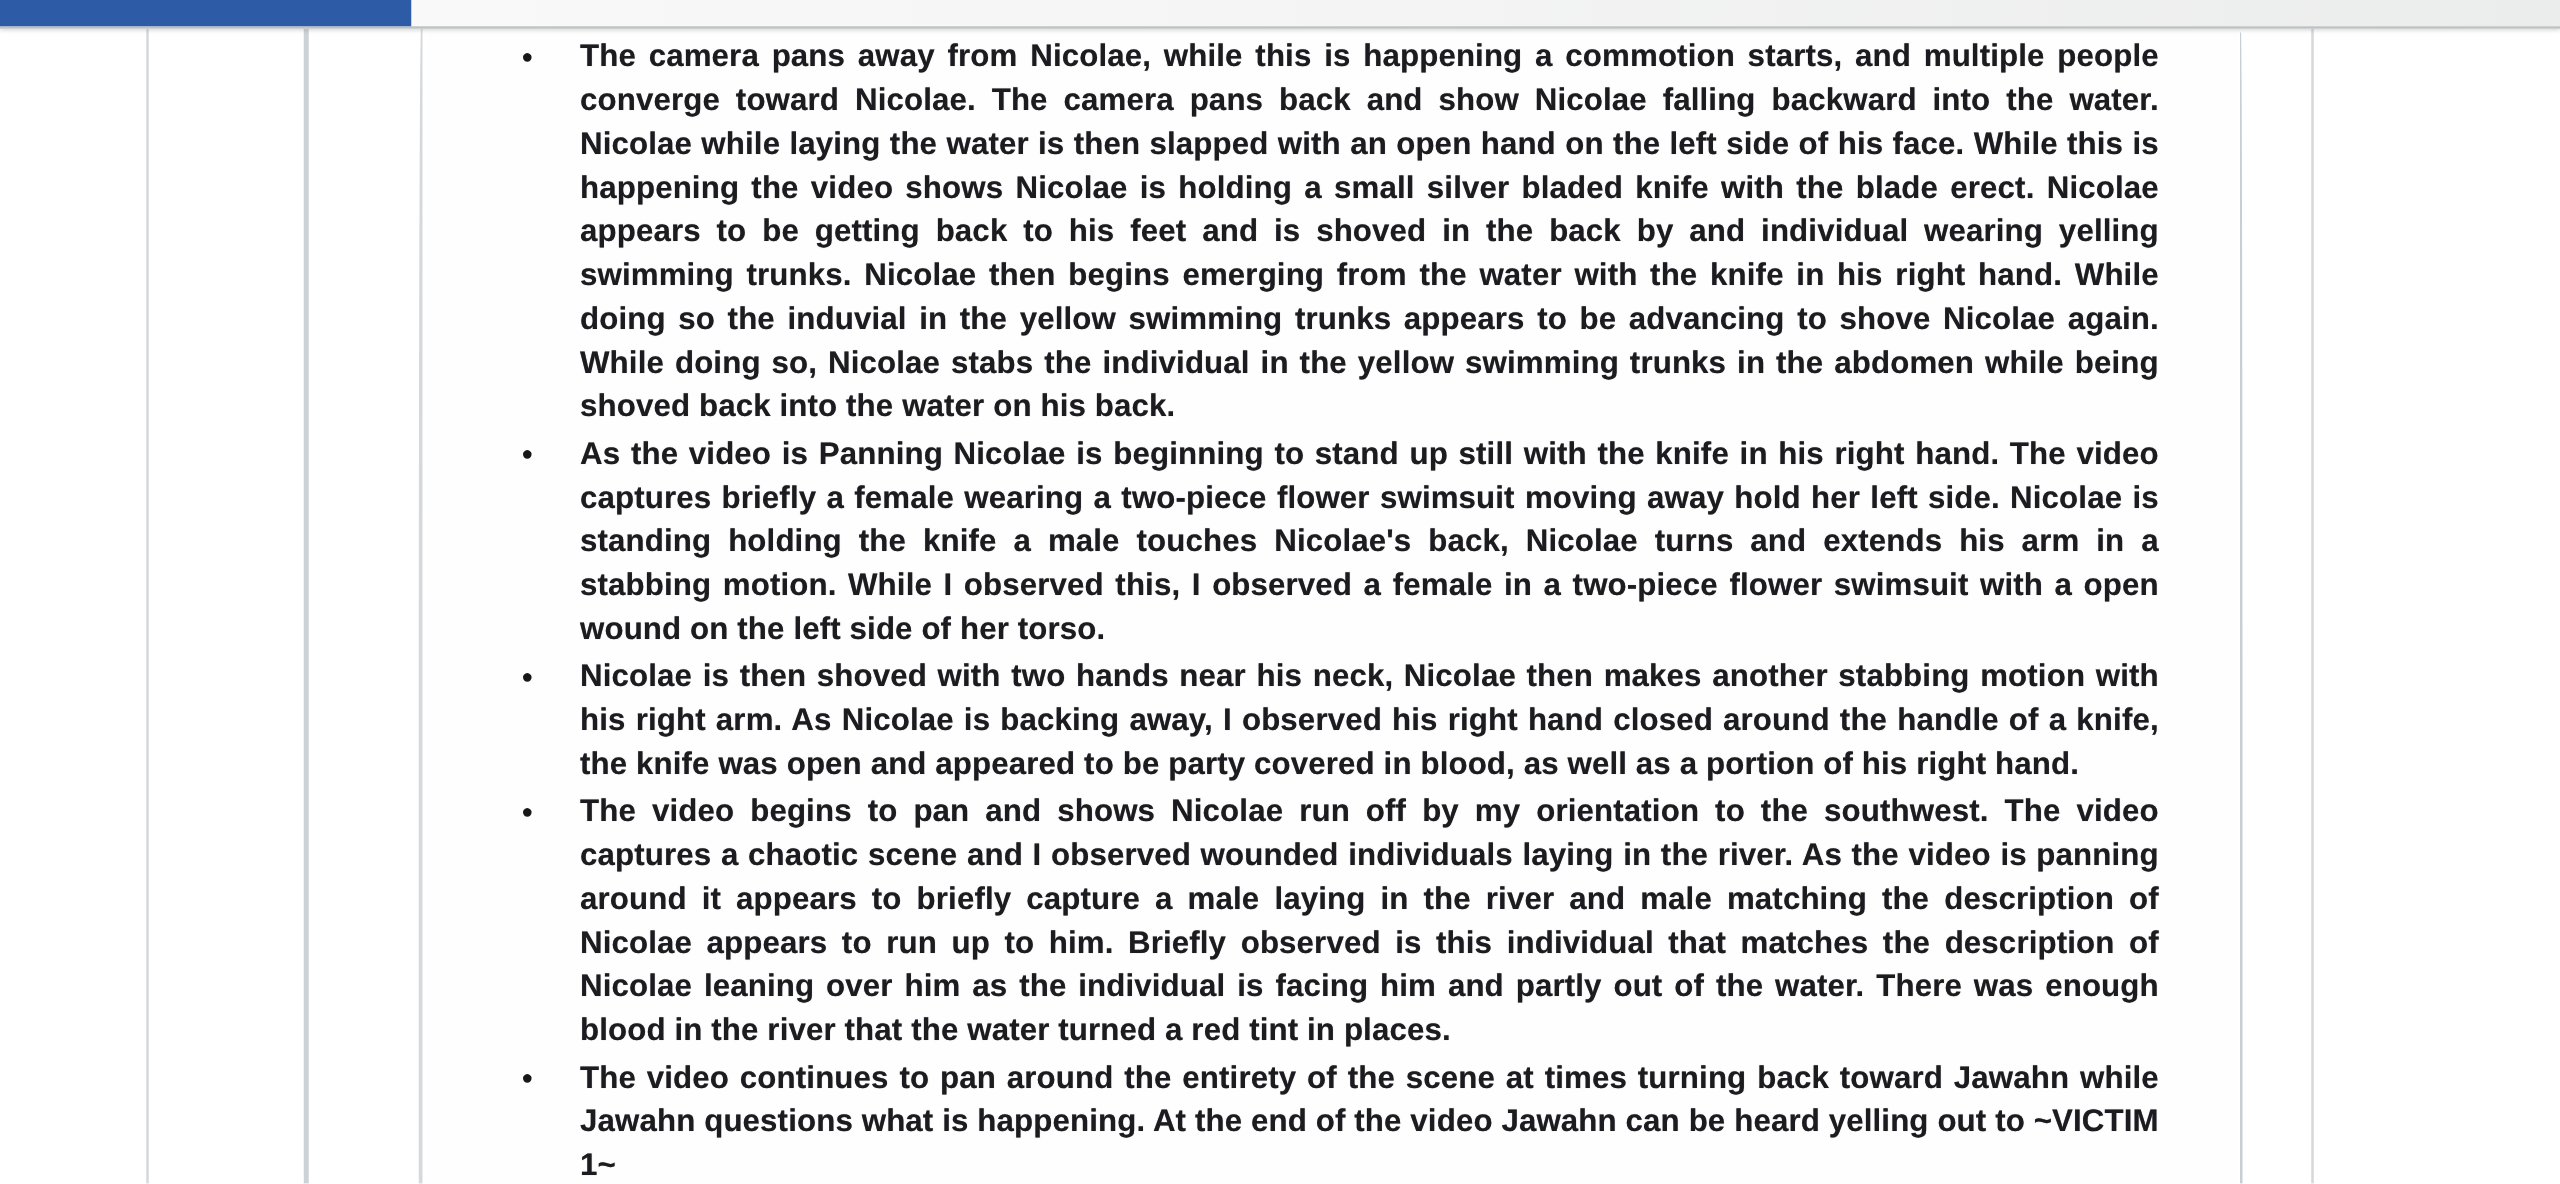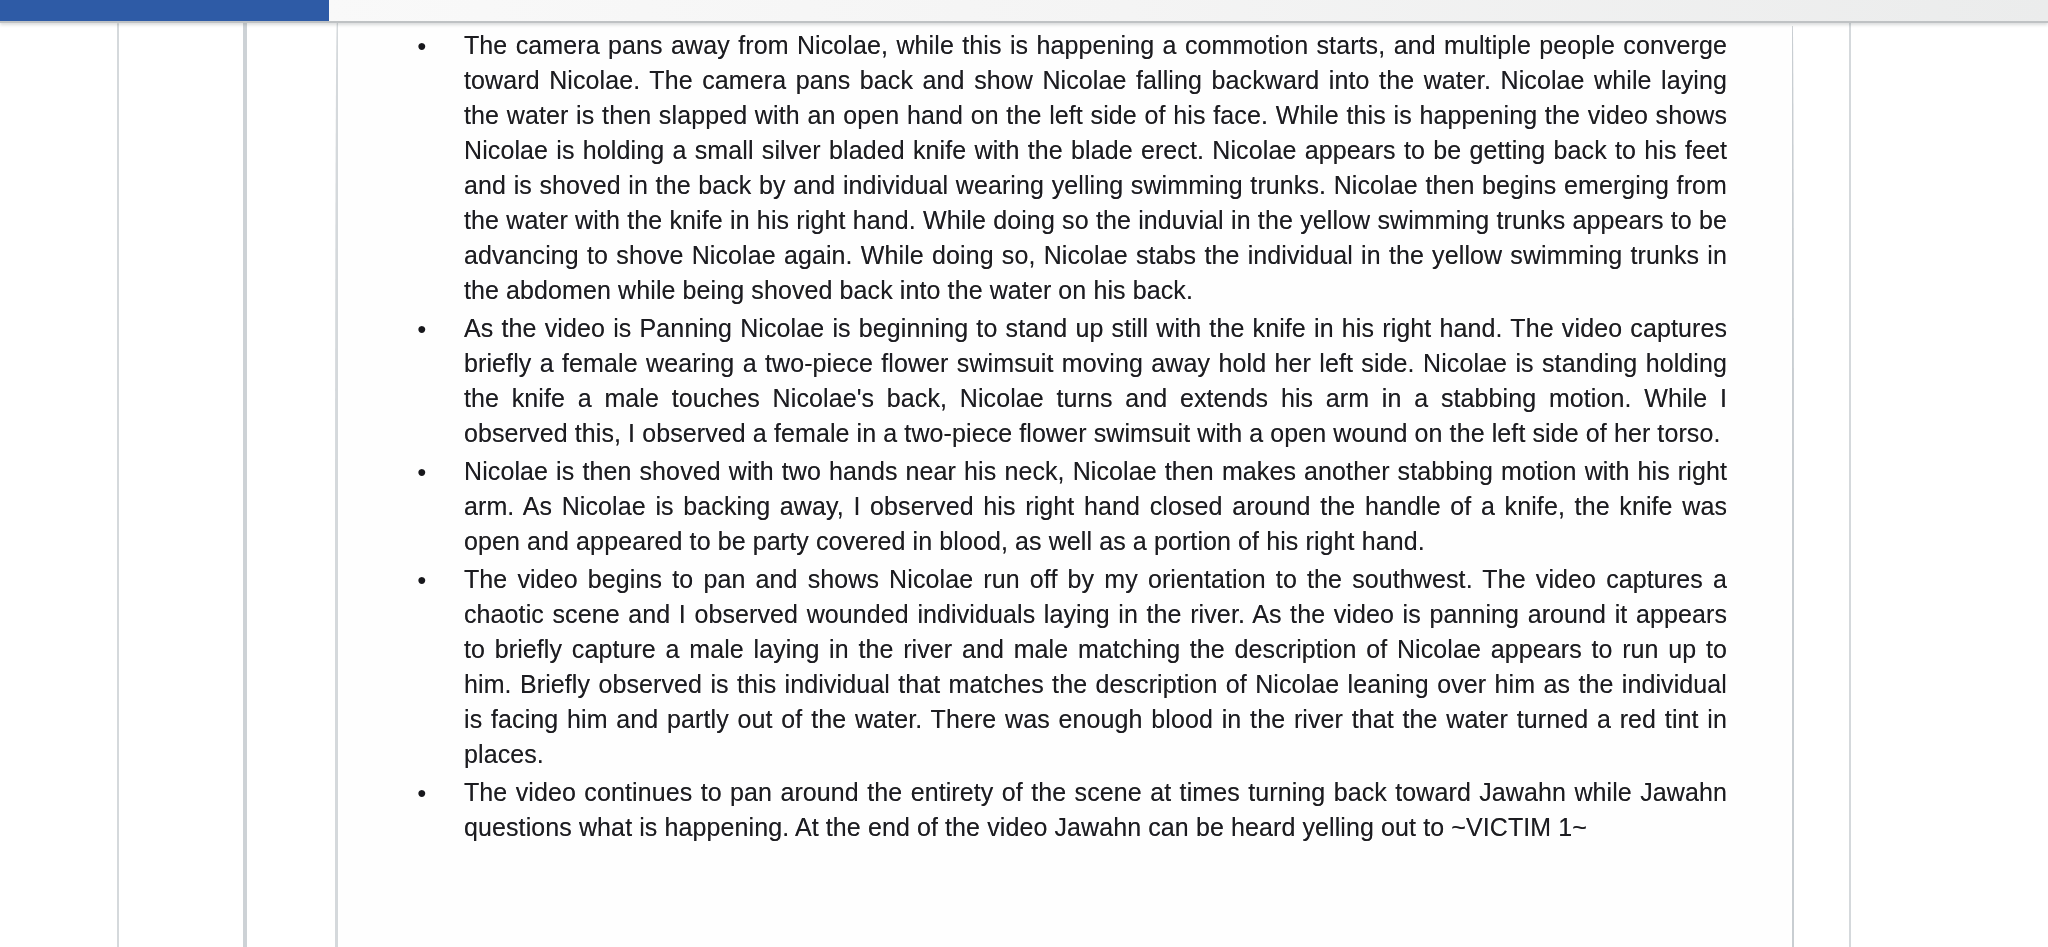--- a/index.html
+++ b/index.html
@@ -70,21 +70,21 @@
     color: #17171b;
     text-align: left;
     padding-left: 4px;
     user-select: none;
   }
   .bullet-text {
     flex: 1 1 auto;
     margin: 0;
     font-size: 25px;
     line-height: 35px;
-    font-weight: 400;
+    font-weight: 700;
     color: #1c1c20;
     text-align: justify;
     text-shadow: 0 0 0.6px rgba(25,25,30,0.55);
     letter-spacing: 0.1px;
   }
 </style>
 </head>
 <body>
 
 <div class="stage">

